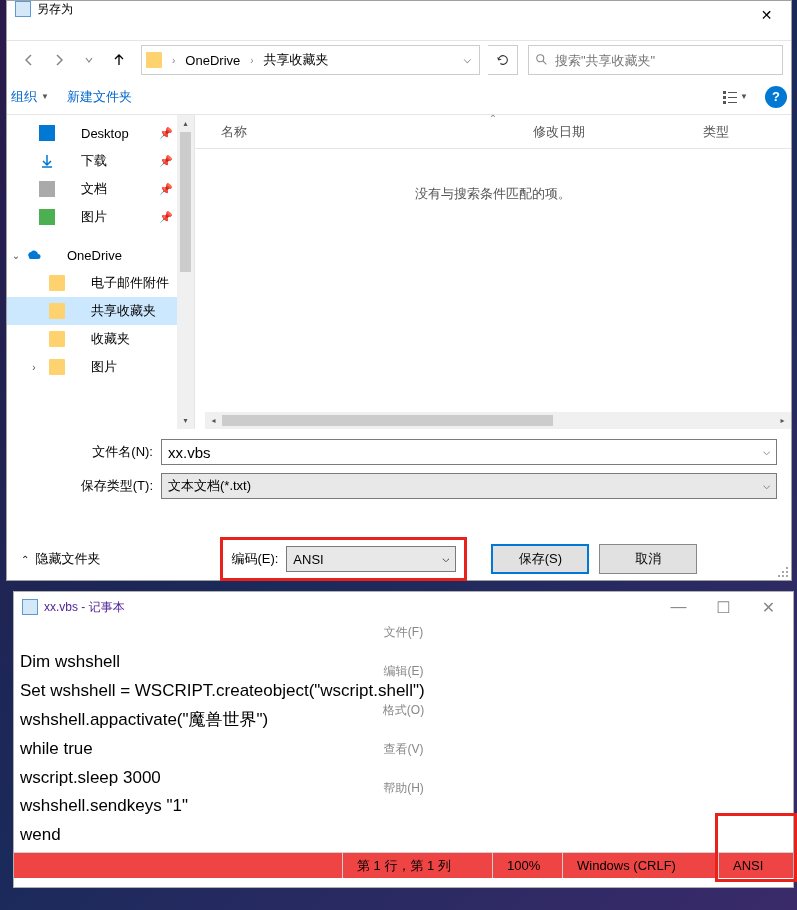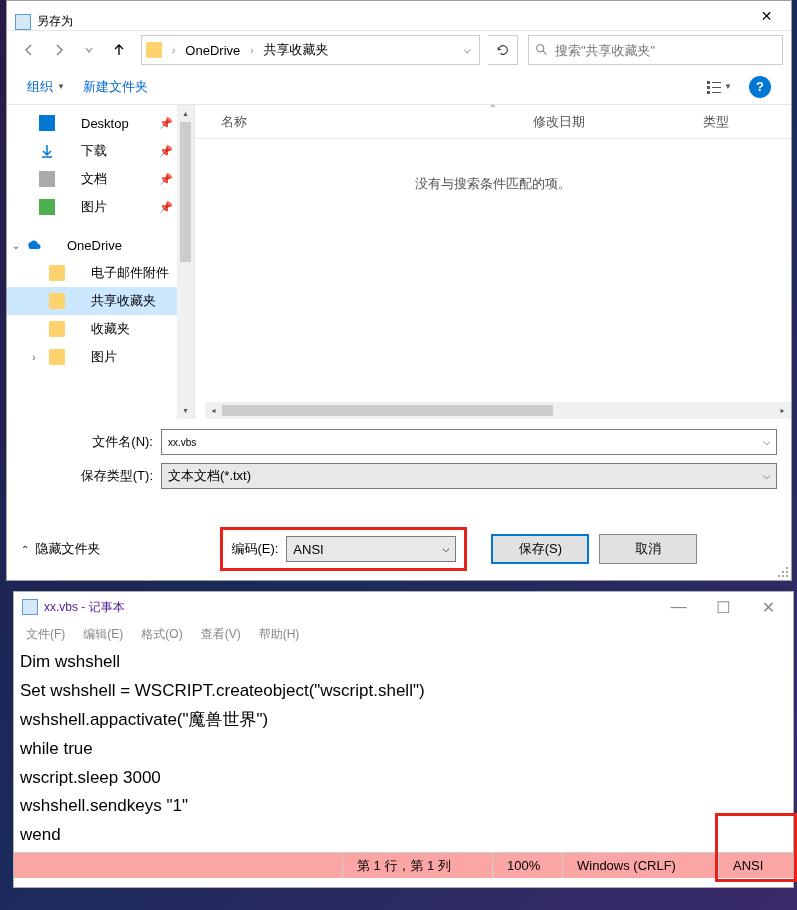--- a/index.html
+++ b/index.html
@@ -1,38 +1,38 @@
 <!DOCTYPE html>
 <html><head>
 <meta charset="utf-8">
 <style>
 * { box-sizing: border-box; margin: 0; padding: 0; font-family: "Microsoft YaHei", "Segoe UI", sans-serif; }
 body { background: linear-gradient(135deg, #2a1a4a 0%, #1a2a5a 50%, #3a2a6a 100%); width: 797px; height: 910px; overflow: hidden; }
 
 
 .saveas-dialog { position: absolute; top: 0; left: 6px; width: 786px; height: 581px; background: #fff; border: 1px solid #a0a0a0; }
-.titlebar { height: 30px; display: flex; align-items: flex-end; padding: 0 2px; border-bottom: 1px solid #e5e5e5; }
+.titlebar { height: 40px; display: flex; align-items: flex-start; padding: 0 2px; border-bottom: 1px solid #e5e5e5; }
 .titlebar-icon { width: 16px; height: 16px; background: #d4e8f7; border: 1px solid #5a9bd4; margin-left: 6px; margin-right: 6px; }
 .titlebar-title { flex: 1; font-size: 12px; color: #000; }
 .titlebar-close { width: 45px; height: 28px; display: flex; align-items: center; justify-content: center; font-size: 14px; cursor: pointer; }
 
 .navbar { height: 38px; display: flex; align-items: center; padding: 4px 8px; gap: 2px; }
 .nav-btn { width: 28px; height: 28px; display: flex; align-items: center; justify-content: center; color: #888; border: none; background: none; cursor: pointer; }
 .nav-btn.enabled { color: #000; }
 .breadcrumb-bar { flex: 1; height: 30px; border: 1px solid #ccc; display: flex; align-items: center; padding: 0 4px; margin: 0 6px; background: #fff; }
 .bc-icon { width: 16px; height: 16px; background: #ffd270; border-radius: 1px; margin-right: 4px; }
 .bc-sep { color: #888; margin: 0 6px; font-size: 10px; }
 .bc-item { font-size: 13px; color: #000; padding: 2px 4px; }
 .bc-dropdown { margin-left: auto; color: #555; font-size: 10px; padding: 4px; }
 .refresh-btn { width: 30px; height: 30px; border: 1px solid #ccc; border-left: none; display: flex; align-items: center; justify-content: center; cursor: pointer; }
 .searchbox { width: 255px; height: 30px; border: 1px solid #ccc; display: flex; align-items: center; padding: 0 6px; margin-left: 8px; }
 .searchbox svg { width: 14px; height: 14px; margin-right: 6px; }
 .searchbox input { border: none; outline: none; font-size: 13px; flex: 1; color: #666; }
 
-.toolbar { height: 36px; display: flex; align-items: center; padding: 0 20px; gap: 18px; border-bottom: 1px solid #e5e5e5; }
+.toolbar { height: 36px; display: flex; align-items: center; padding: 0 4px; gap: 18px; border-bottom: 1px solid #e5e5e5; }
 .toolbar-btn { font-size: 13px; color: #0066cc; cursor: pointer; display: flex; align-items: center; gap: 4px; }
 .toolbar-btn .caret { font-size: 8px; color: #555; }
 .toolbar-right { margin-left: auto; display: flex; align-items: center; gap: 10px; }
 .view-btn { width: 40px; height: 26px; border: 1px solid transparent; display: flex; align-items: center; justify-content: center; cursor: pointer; gap: 2px; }
 .help-icon { width: 22px; height: 22px; border-radius: 50%; background: #0078d4; color: #fff; display: flex; align-items: center; justify-content: center; font-size: 13px; font-weight: bold; cursor: pointer; }
 
 .main-area { display: flex; height: 314px; }
 .sidebar { width: 188px; border-right: 1px solid #e5e5e5; overflow-y: auto; padding: 4px 0; position: relative; }
 .sidebar-scroll { position: absolute; right: 0; top: 0; bottom: 0; width: 17px; background: #f0f0f0; display: flex; flex-direction: column; }
 .sidebar-scroll-arrow { height: 17px; display: flex; align-items: center; justify-content: center; font-size: 8px; color: #555; cursor: pointer; }
@@ -62,46 +62,46 @@
 .empty-msg { text-align: center; margin-top: 36px; font-size: 13px; color: #555; }
 .content-scroll { position: absolute; bottom: 0; left: 10px; right: 0; height: 17px; background: #f0f0f0; display: flex; }
 .cs-arrow { width: 17px; display: flex; align-items: center; justify-content: center; font-size: 8px; color: #555; cursor: pointer; }
 .cs-track { flex: 1; position: relative; }
 .cs-thumb { position: absolute; left: 0; width: 60%; top: 3px; bottom: 3px; background: #ccc; }
 
 .form-area { padding: 10px 14px 4px 14px; }
 .form-row { display: flex; align-items: center; margin-bottom: 8px; justify-content: space-between; }
 .form-label { width: 140px; text-align: right; font-size: 13px; padding-right: 8px; }
 .form-input { flex: 1; height: 26px; border: 1px solid #7a7a7a; padding: 0 6px; font-size: 13px; background: #fff; display: flex; align-items: center; justify-content: space-between; }
-.form-input input { border: none; outline: none; width: 100%; font-size: 10px; }
+.form-input input { border: none; outline: none; width: 100%; font-size: 15px; }
 .form-input .caret { font-size: 9px; color: #555; }
 .form-input.combo { background: #e8e8e8; }
 
 .bottom-bar { display: flex; align-items: center; padding: 26px 14px 12px 14px; gap: 10px; }
 .hide-folders { font-size: 13px; display: flex; align-items: center; gap: 6px; cursor: pointer; }
 .hide-folders .chev { font-size: 10px; }
 .red-box { border: 3px solid #e8221a; padding: 6px 8px; display: flex; align-items: center; gap: 8px; margin-left: 110px; }
 .encoding-label { font-size: 13px; }
 .encoding-combo { width: 170px; height: 26px; border: 1px solid #7a7a7a; background: #e8e8e8; display: flex; align-items: center; justify-content: space-between; padding: 0 6px; font-size: 13px; cursor: pointer; }
 .btn { width: 98px; height: 30px; border: 1px solid #888; background: #e1e1e1; font-size: 13px; cursor: pointer; }
 .btn.primary { border: 2px solid #0078d4; }
 .resize-grip { position: absolute; bottom: 2px; right: 2px; width: 12px; height: 12px; }
 
 
 .notepad { position: absolute; top: 591px; left: 13px; width: 781px; height: 297px; background: #fff; border: 1px solid #b0b0b0; }
 .np-titlebar { height: 30px; background: #fff; display: flex; align-items: center; padding: 0 2px; }
 .np-icon { width: 16px; height: 16px; background: #d4e8f7; border: 1px solid #5a9bd4; margin: 0 6px; }
 .np-title { flex: 1; font-size: 12px; color: #4c1d95; }
 .np-btns { display: flex; }
 .np-winbtn { width: 45px; height: 28px; display: flex; align-items: center; justify-content: center; color: #888; cursor: pointer; }
-.np-menubar { height: 24px; display: flex; align-items: center; padding: 0 4px; gap: 2px; }
+.np-menubar { height: 24px; display: flex; align-items: center; padding: 0 4px; gap: 18px; flex-direction: column; }
 .np-menu { font-size: 12px; color: #888; padding: 2px 8px; cursor: pointer; }
 .np-content { padding: 2px 6px; font-size: 17px; font-family: "Microsoft YaHei", sans-serif; line-height: 1.7; height: 206px; overflow: hidden; }
 .np-content div { white-space: pre; }
-.np-statusbar { height: 26px; border-top: 1px solid #d0d0d0; display: flex; align-items: center; font-size: 13px; background: #fca5a5; }
+.np-statusbar { height: 26px; border-top: 1px solid #d0d0d0; display: flex; align-items: center; font-size: 13px; background: #ef4444; }
 .np-status-spacer { flex: 1; }
 .np-status-cell { padding: 0 14px; border-left: 1px solid #d0d0d0; height: 100%; display: flex; align-items: center; }
 .np-status-cell.pos { width: 150px; }
 .np-status-cell.zoom { width: 70px; }
 .np-status-cell.crlf { width: 156px; }
 .np-status-cell.enc { width: 75px; position: relative; }
 .red-box2 { position: absolute; border: 3px solid #e8221a; top: -40px; bottom: -4px; left: -4px; right: -4px; pointer-events: none; }
 </style>
 </head>
 <body>

